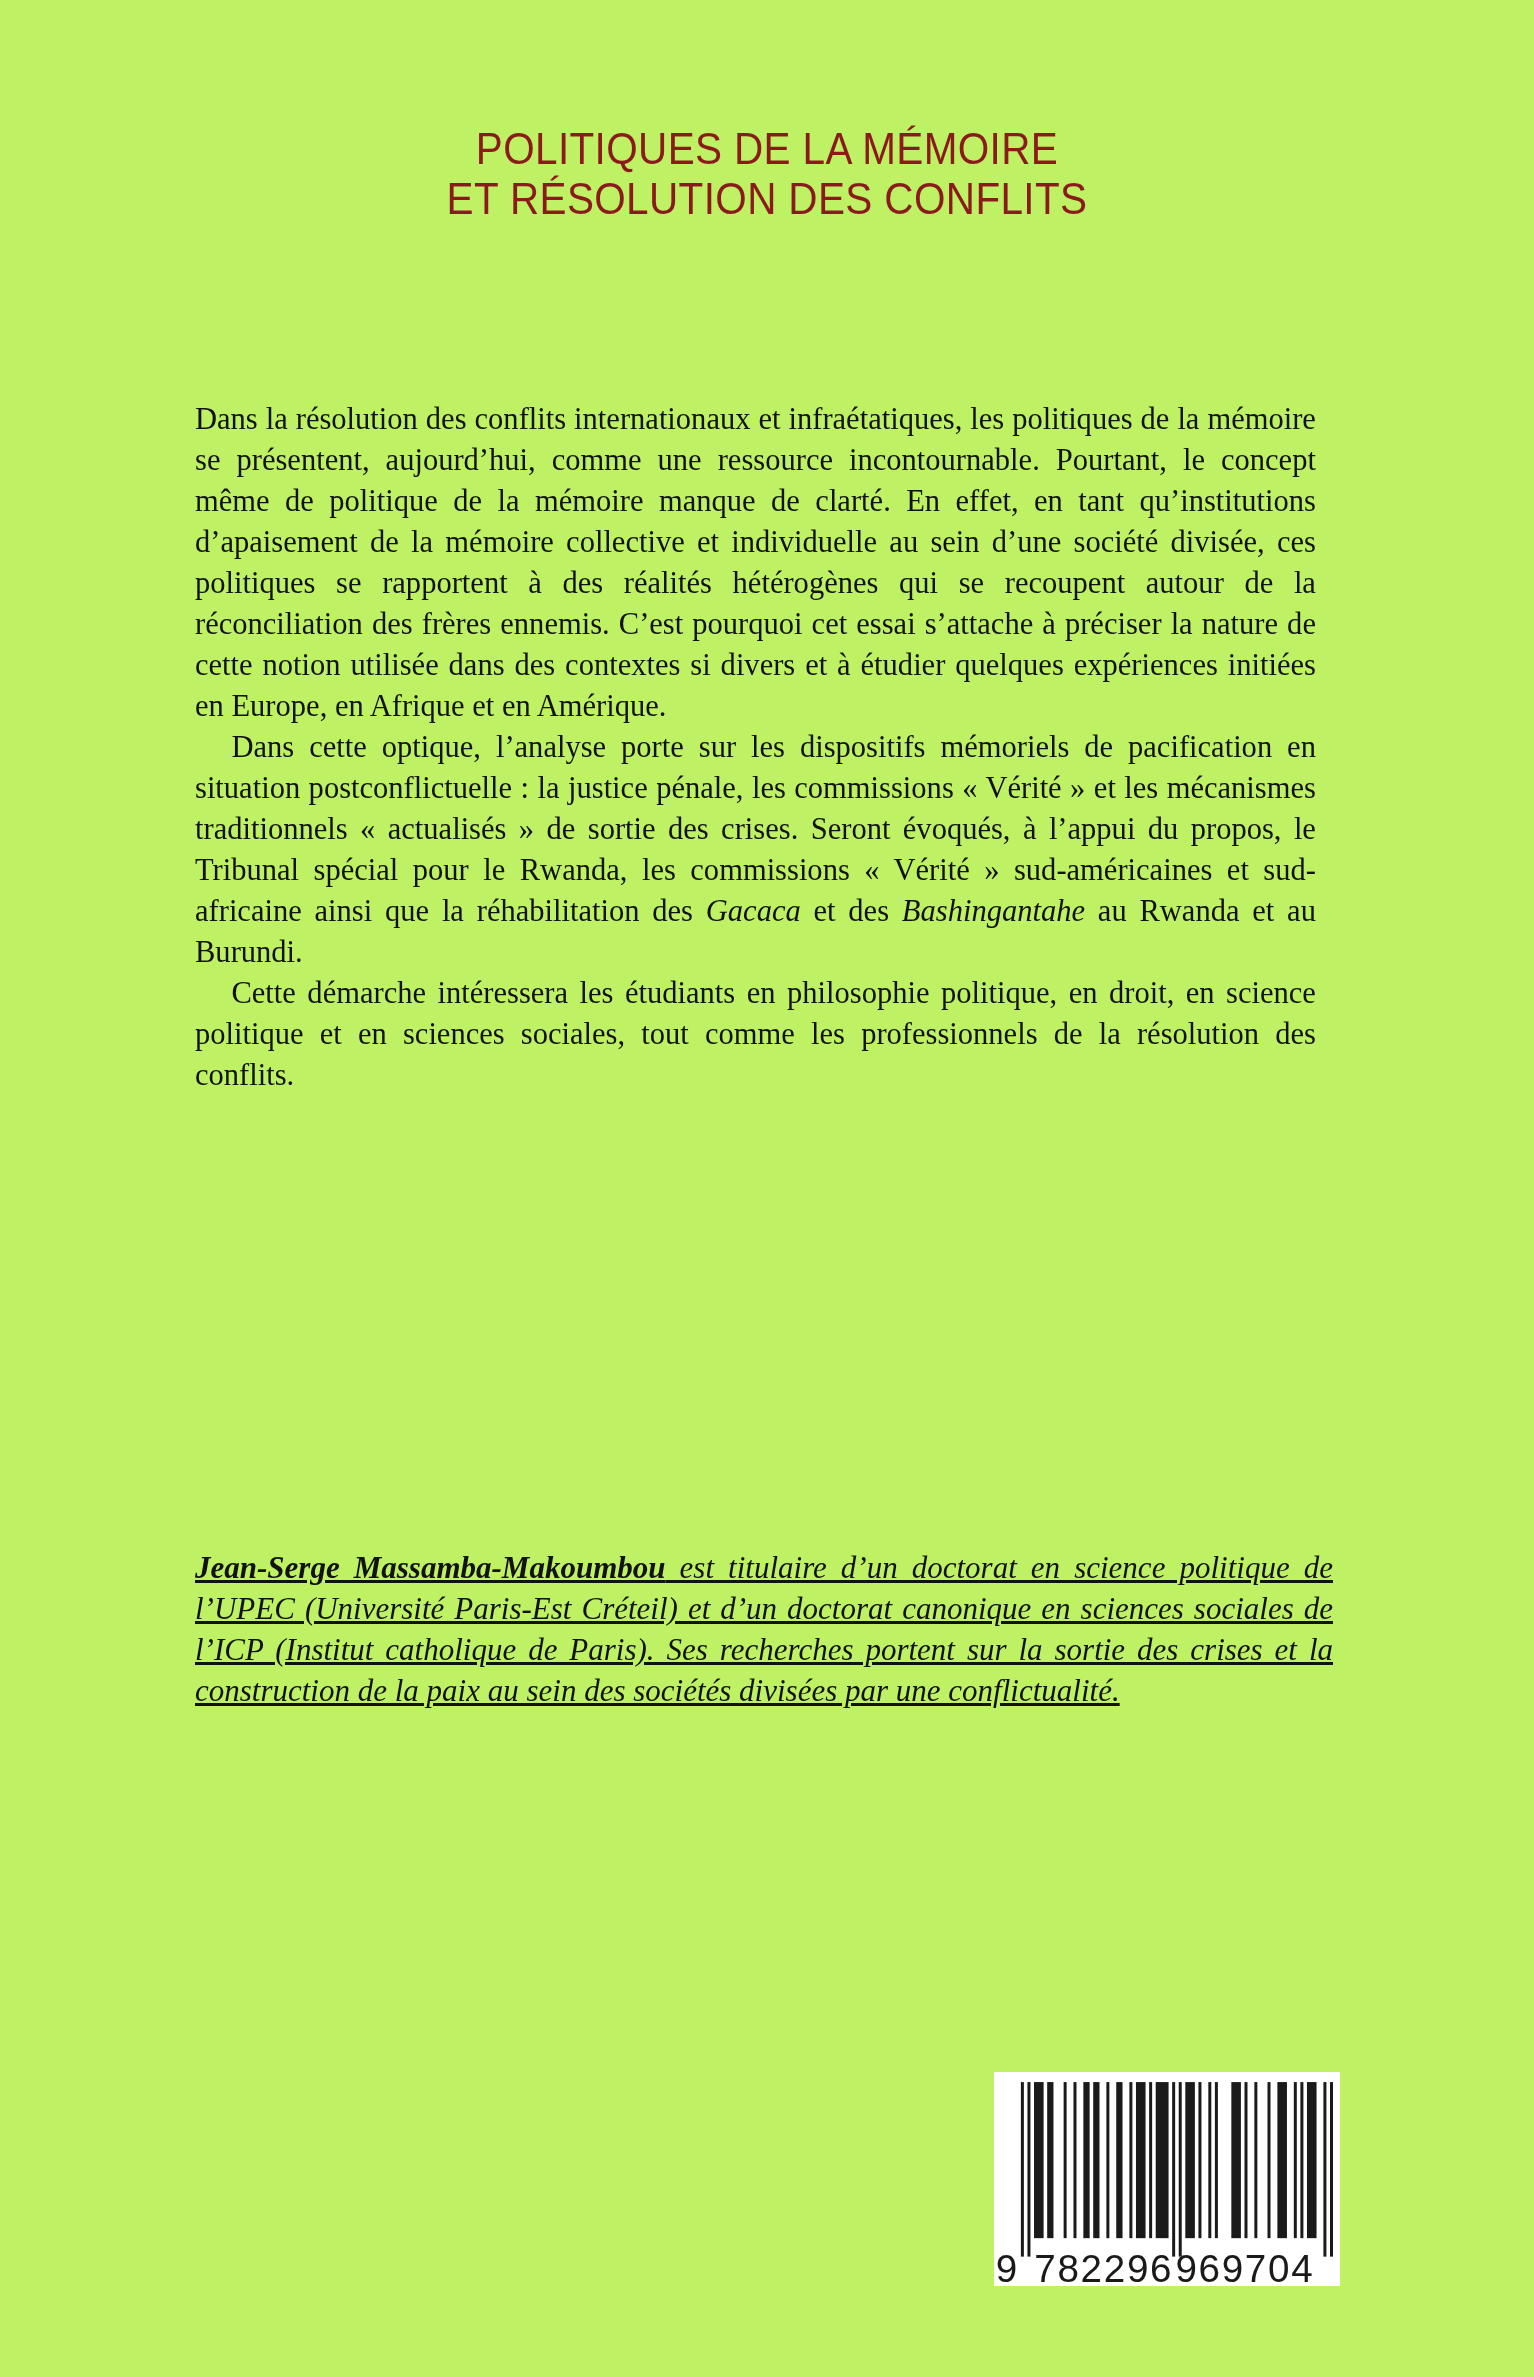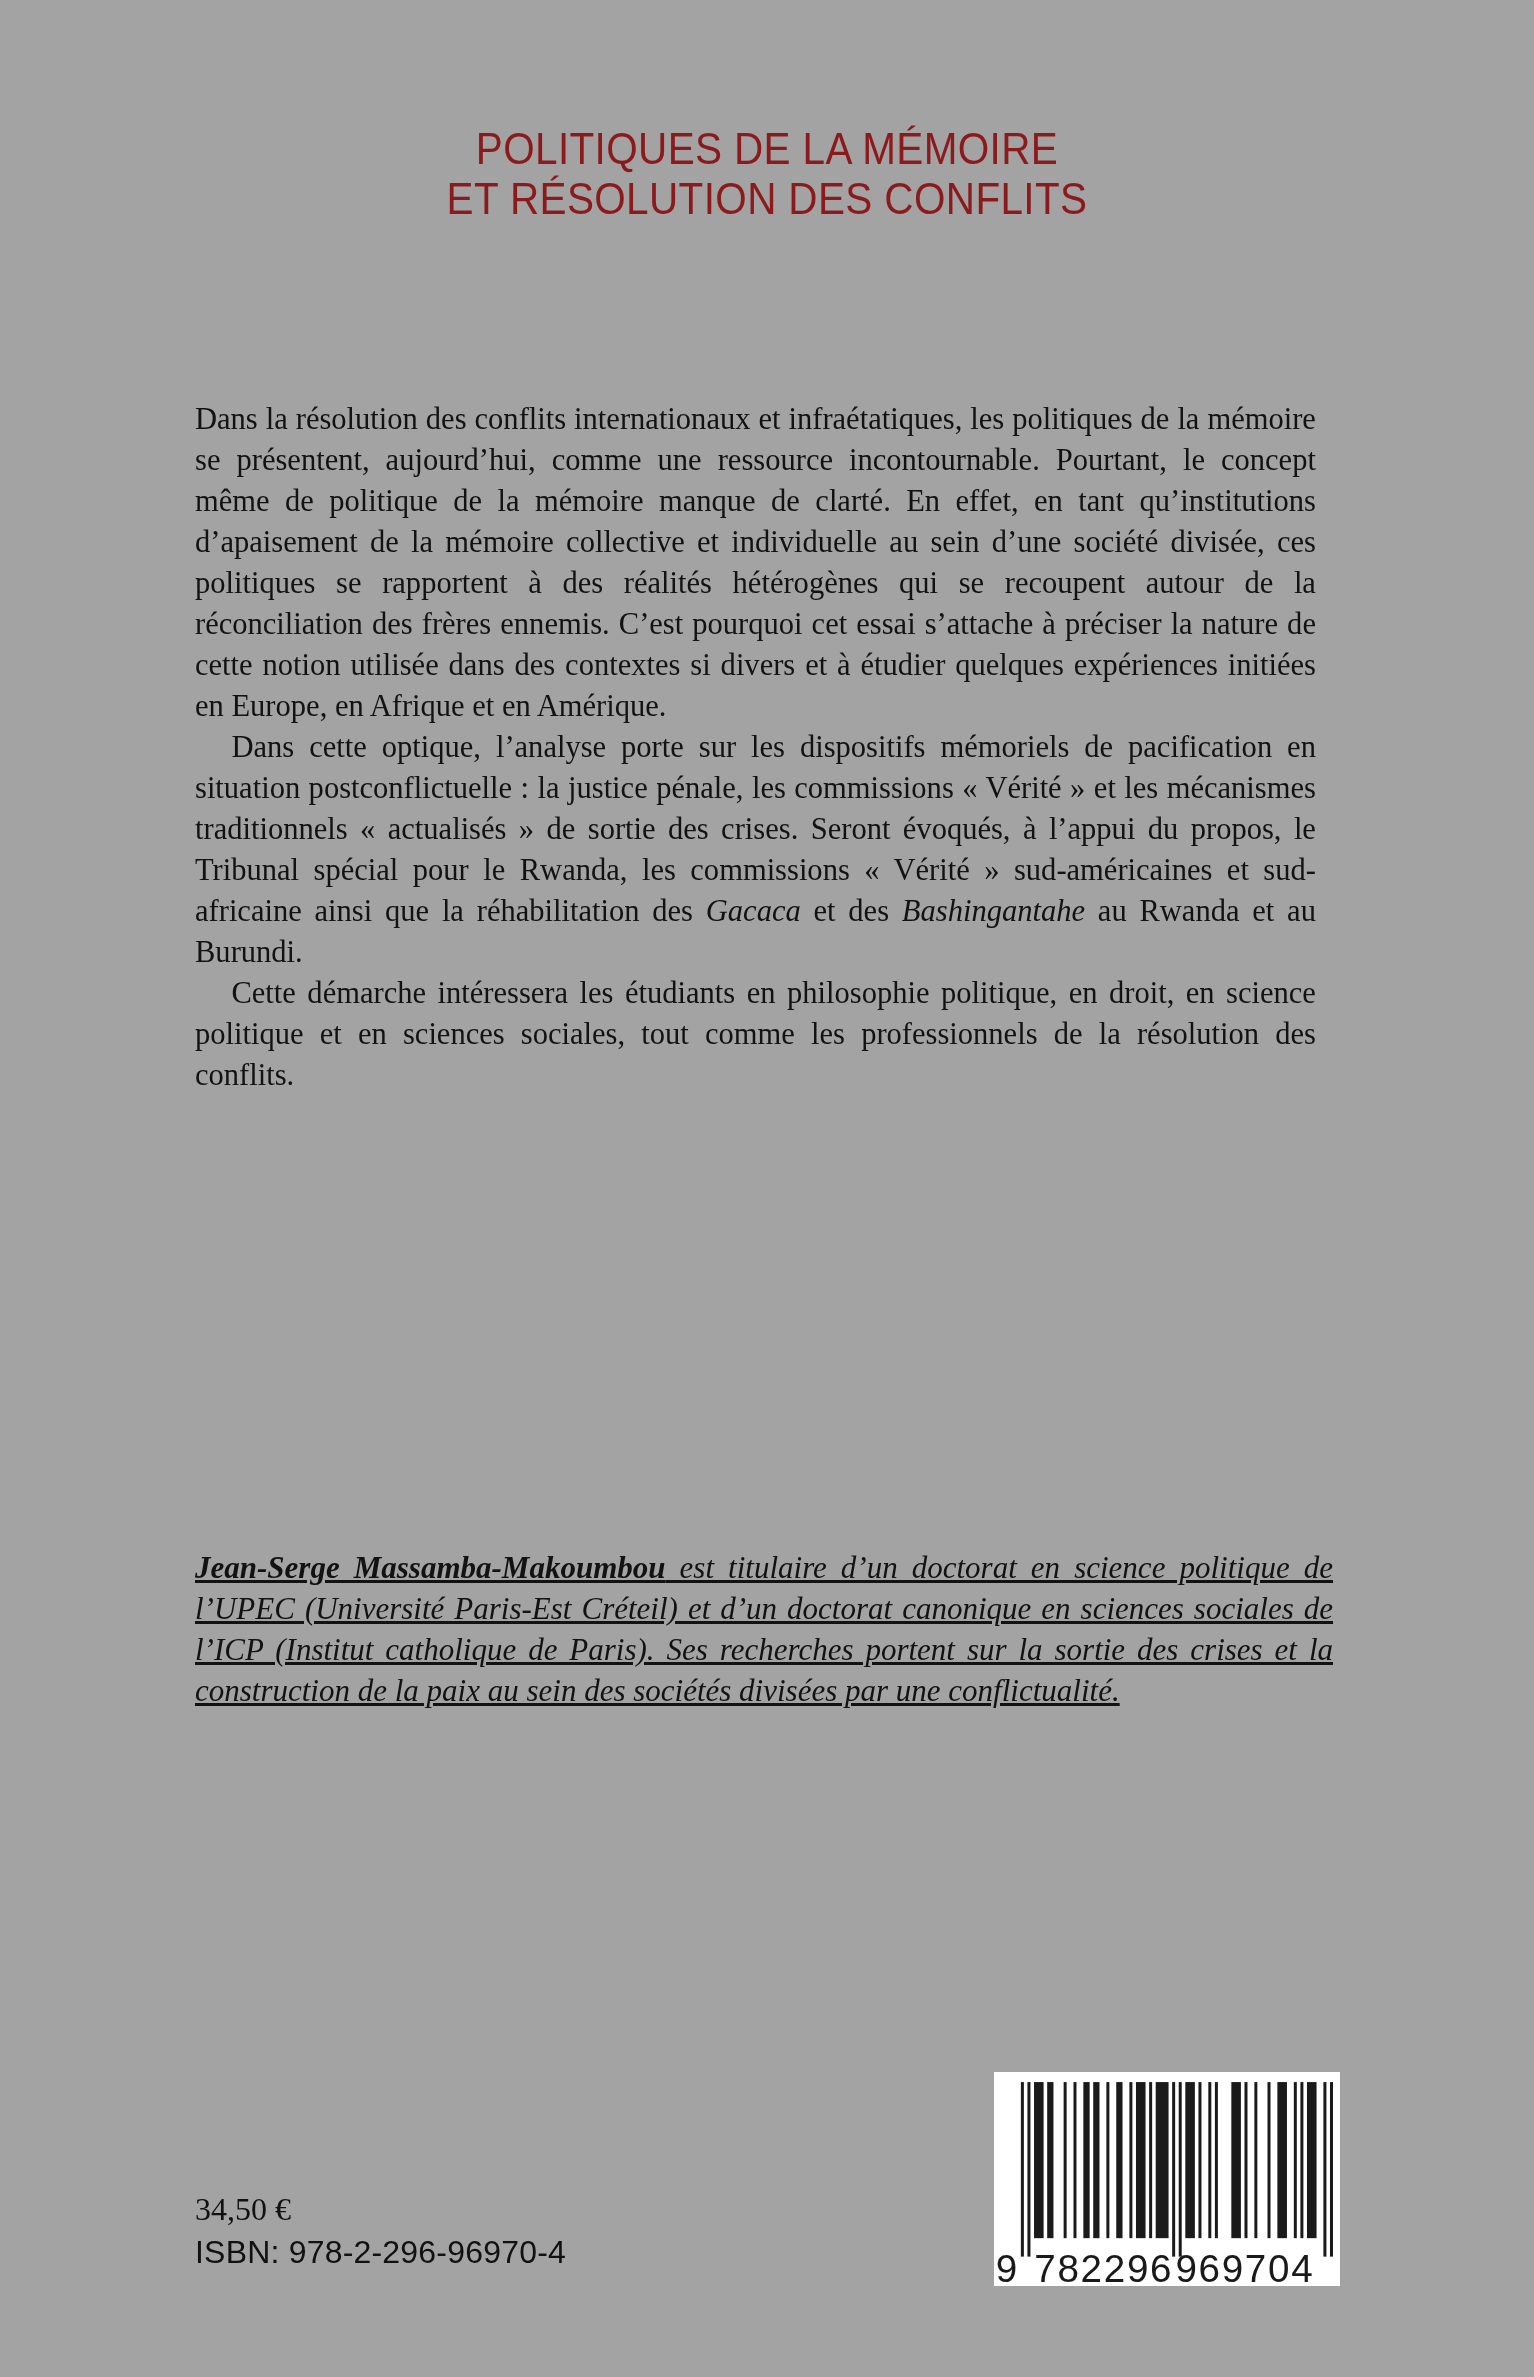--- a/index.html
+++ b/index.html
@@ -13,21 +13,21 @@
     position: relative;
     overflow: hidden;
     font-family: "Liberation Serif", "DejaVu Serif", serif;
     color: #101010;
     -webkit-font-smoothing: antialiased;
   }
 
   .page {
     position: absolute;
     inset: 0;
-    background: #a3a3a3;
+    background: #bef264;
   }
 
   
   .title-block {
     position: absolute;
     top: 124px;
     left: 0;
     width: 1534px;
     text-align: center;
   }
@@ -137,24 +137,20 @@
   <div class="body-block">
     <p class="para">Dans la résolution des conflits internationaux et infraétatiques, les politiques de la mémoire se présentent, aujourd’hui, comme une ressource incontournable. Pourtant, le concept même de politique de la mémoire manque de clarté. En effet, en tant qu’institutions d’apaisement de la mémoire collective et individuelle au sein d’une société divisée, ces politiques se rapportent à des réalités hétérogènes qui se recoupent autour de la réconciliation des frères ennemis. C’est pourquoi cet essai s’attache à préciser la nature de cette notion utilisée dans des contextes si divers et à étudier quelques expériences initiées en Europe, en Afrique et en Amérique.</p>
     <p class="para indent"><span>Dans cette optique, l’analyse porte sur les dispositifs mémoriels de pacification en situation postconflictuelle : la justice pénale, les commissions « Vérité » et les mécanismes traditionnels « actualisés » de sortie des crises. Seront évoqués, à l’appui du propos, le Tribunal spécial pour le Rwanda, les commissions « Vérité » sud-américaines et sud-africaine ainsi que la réhabilitation des </span><em>Gacaca</em><span> et des </span><em>Bashingantahe</em><span> au Rwanda et au Burundi.</span></p>
     <p class="para indent">Cette démarche intéressera les étudiants en philosophie politique, en droit, en science politique et en sciences sociales, tout comme les professionnels de la résolution des conflits.</p>
   </div>
 
   <div class="bio-block">
     <p class="bio"><span class="author-name">Jean-Serge Massamba-Makoumbou</span><span> est titulaire d’un doctorat en science politique de l’UPEC (Université Paris-Est Créteil) et d’un doctorat canonique en sciences sociales de l’ICP (Institut catholique de Paris). Ses recherches portent sur la sortie des crises et la construction de la paix au sein des sociétés divisées par une conflictualité.</span></p>
   </div>
 
-  <div class="footer-left">
-    <div class="price">34,50 €</div>
-    <div class="isbn">ISBN: 978-2-296-96970-4</div>
-  </div>
 
   <div class="barcode-wrap">
     <svg class="barcode-svg" viewBox="0 0 412 255" preserveAspectRatio="none">
       <rect x="0" y="0" width="412" height="255" fill="#ffffff"></rect>
       <g id="bars" fill="#1a1a1a">
           <rect x="32.00" y="12" width="3.57" height="208"></rect>
           <rect x="39.83" y="12" width="3.57" height="208"></rect>
           <rect x="47.66" y="12" width="11.40" height="186"></rect>
           <rect x="63.33" y="12" width="7.48" height="186"></rect>
           <rect x="82.91" y="12" width="3.57" height="186"></rect>

